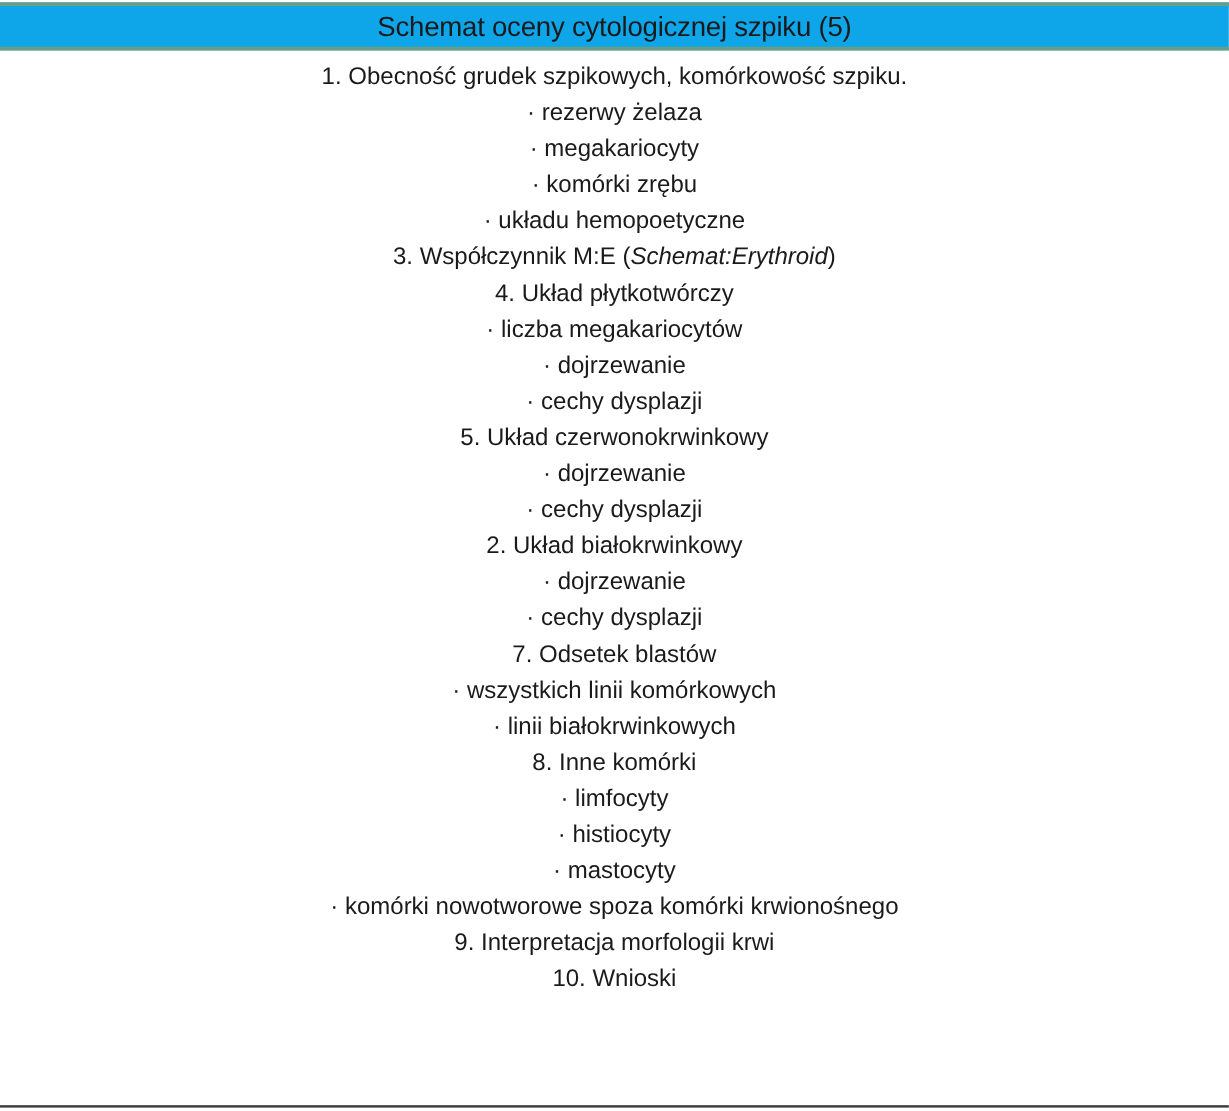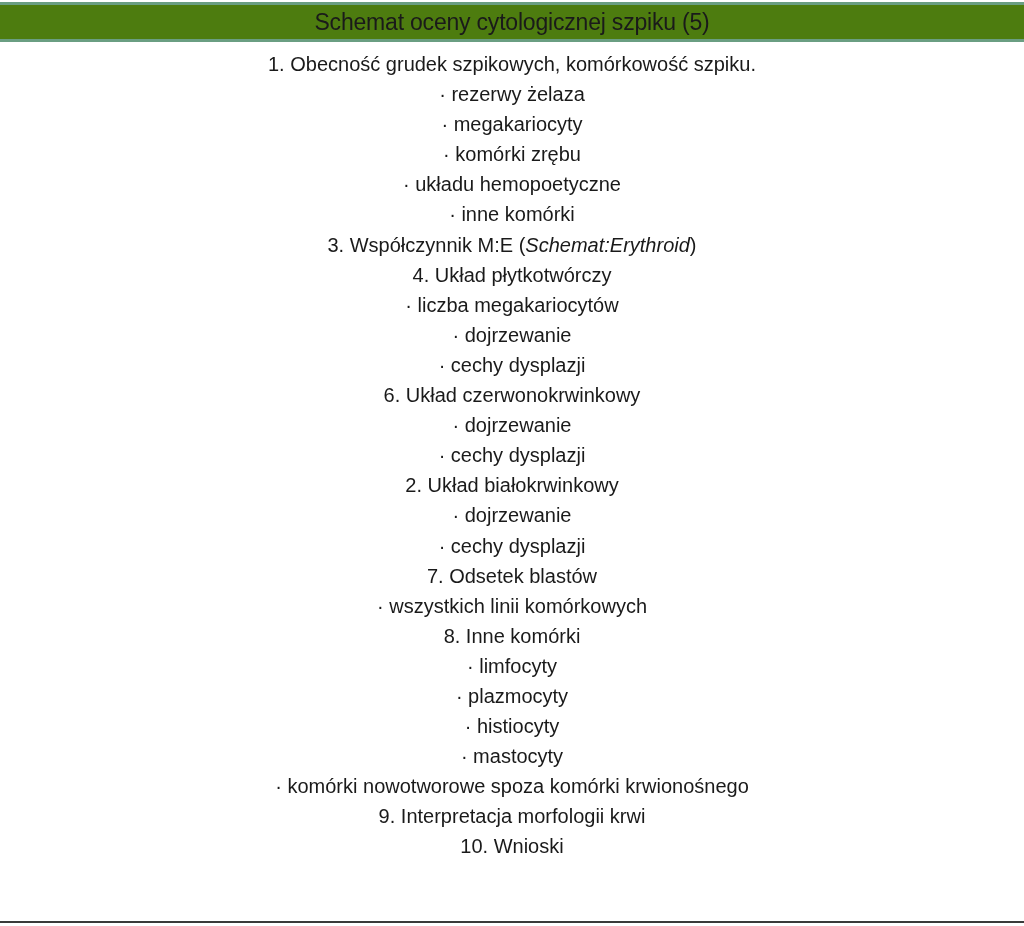--- a/index.html
+++ b/index.html
@@ -2,21 +2,21 @@
 <html><head>
 <meta charset="utf-8">
 <style>
   html, body { margin: 0; padding: 0; background: #ffffff; }
   body { width: 1024px; height: 926px; position: relative; overflow: hidden; }
   .table {
     position: absolute; left: 0; top: 0; width: 1024px; height: 926px;
   }
   .header {
     position: absolute; left: 0; top: 2px; width: 1024px; height: 40px;
-    background: #4d7c0f;
+    background: #0ea5e9;
     border-top: 3px solid #6a9e82;
     border-bottom: 3px solid #6a9e82;
     box-sizing: border-box;
     display: flex; align-items: center; justify-content: center;
   }
   .header-title {
     font-family: "Liberation Sans", sans-serif;
     font-size: 23px;
     color: #1a1a1a;
     letter-spacing: -0.2px;
@@ -44,37 +44,36 @@
 <div class="table">
   <div class="header">
     <span class="header-title">Schemat oceny cytologicznej szpiku (5)</span>
   </div>
   <div class="body">
     <div class="row">1. Obecność grudek szpikowych, komórkowość szpiku.</div>
     <div class="row">· rezerwy żelaza</div>
     <div class="row">· megakariocyty</div>
     <div class="row">· komórki zrębu</div>
     <div class="row">· układu hemopoetyczne</div>
-    <div class="row">· inne komórki</div>
     <div class="row"><span>3. Współczynnik M:E (</span><em>Schemat:Erythroid</em><span>)</span></div>
     <div class="row">4. Układ płytkotwórczy</div>
     <div class="row">· liczba megakariocytów</div>
     <div class="row">· dojrzewanie</div>
     <div class="row">· cechy dysplazji</div>
-    <div class="row">6. Układ czerwonokrwinkowy</div>
+    <div class="row">5. Układ czerwonokrwinkowy</div>
     <div class="row">· dojrzewanie</div>
     <div class="row">· cechy dysplazji</div>
     <div class="row">2. Układ białokrwinkowy</div>
     <div class="row">· dojrzewanie</div>
     <div class="row">· cechy dysplazji</div>
     <div class="row">7. Odsetek blastów</div>
     <div class="row">· wszystkich linii komórkowych</div>
+    <div class="row">· linii białokrwinkowych</div>
     <div class="row">8. Inne komórki</div>
     <div class="row">· limfocyty</div>
-    <div class="row">· plazmocyty</div>
     <div class="row">· histiocyty</div>
     <div class="row">· mastocyty</div>
     <div class="row">· komórki nowotworowe spoza komórki krwionośnego</div>
     <div class="row">9. Interpretacja morfologii krwi</div>
     <div class="row">10. Wnioski</div>
   </div>
   <div class="bottom-rule"></div>
 </div>
 
 </body></html>

